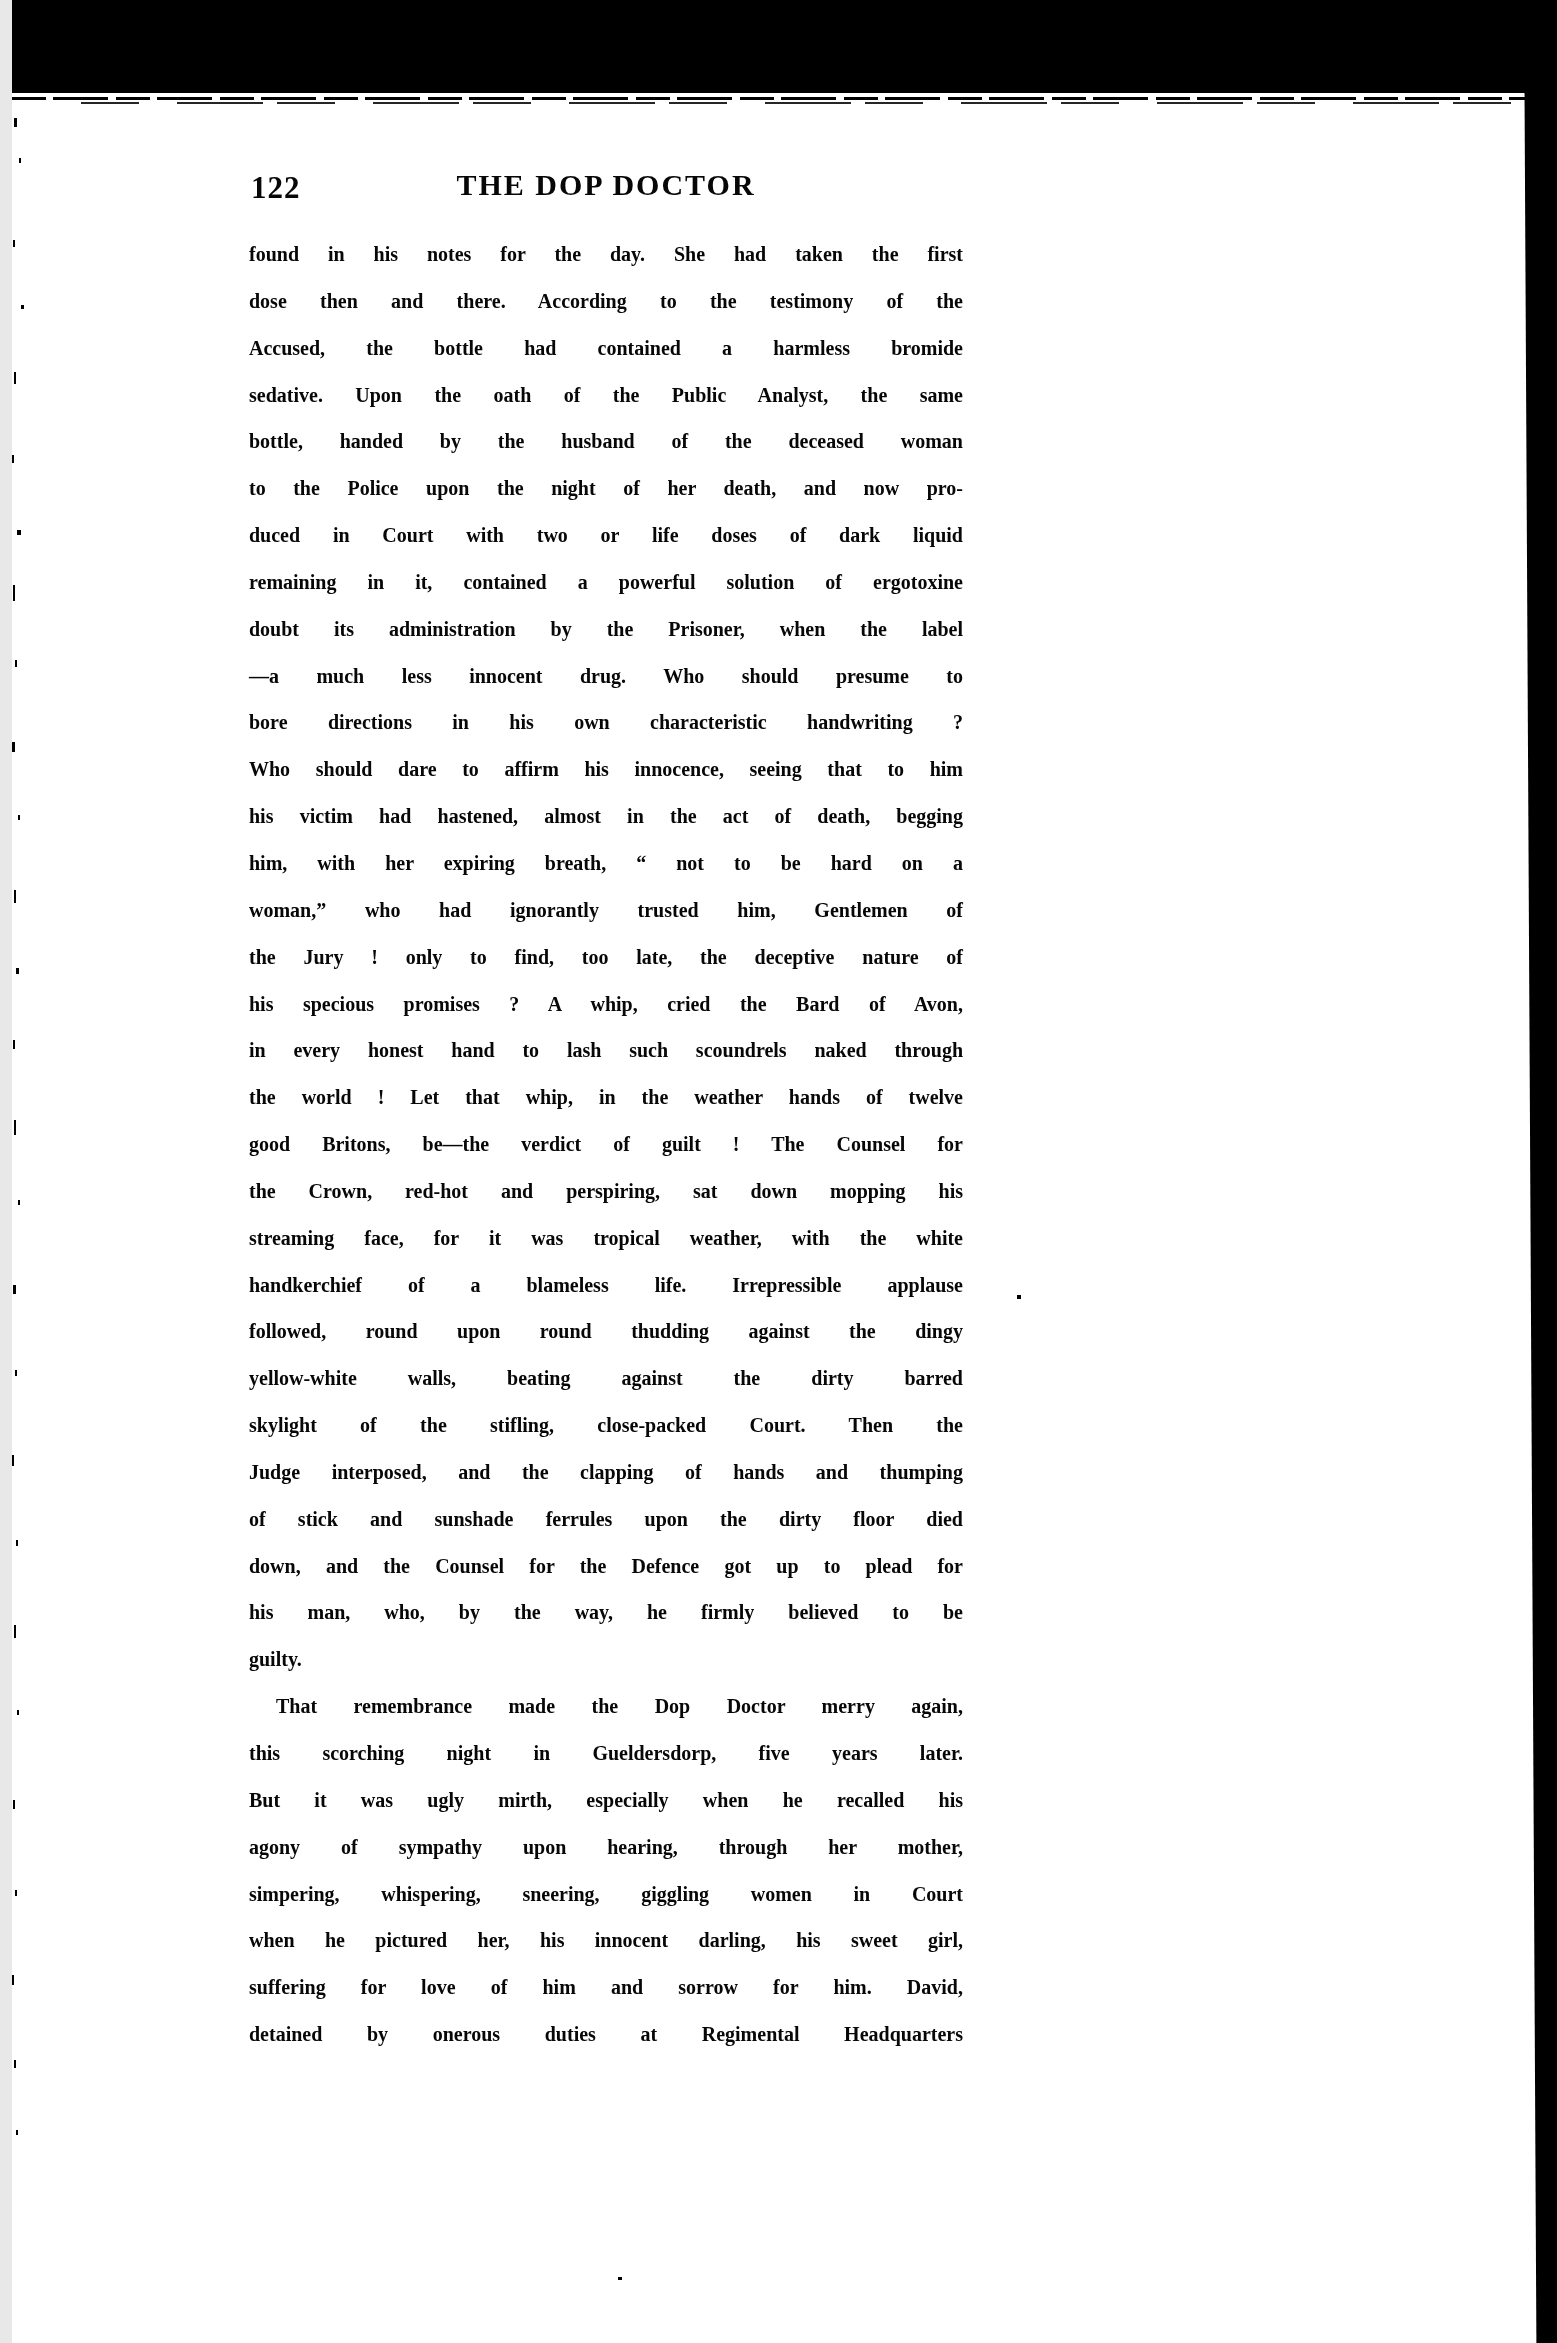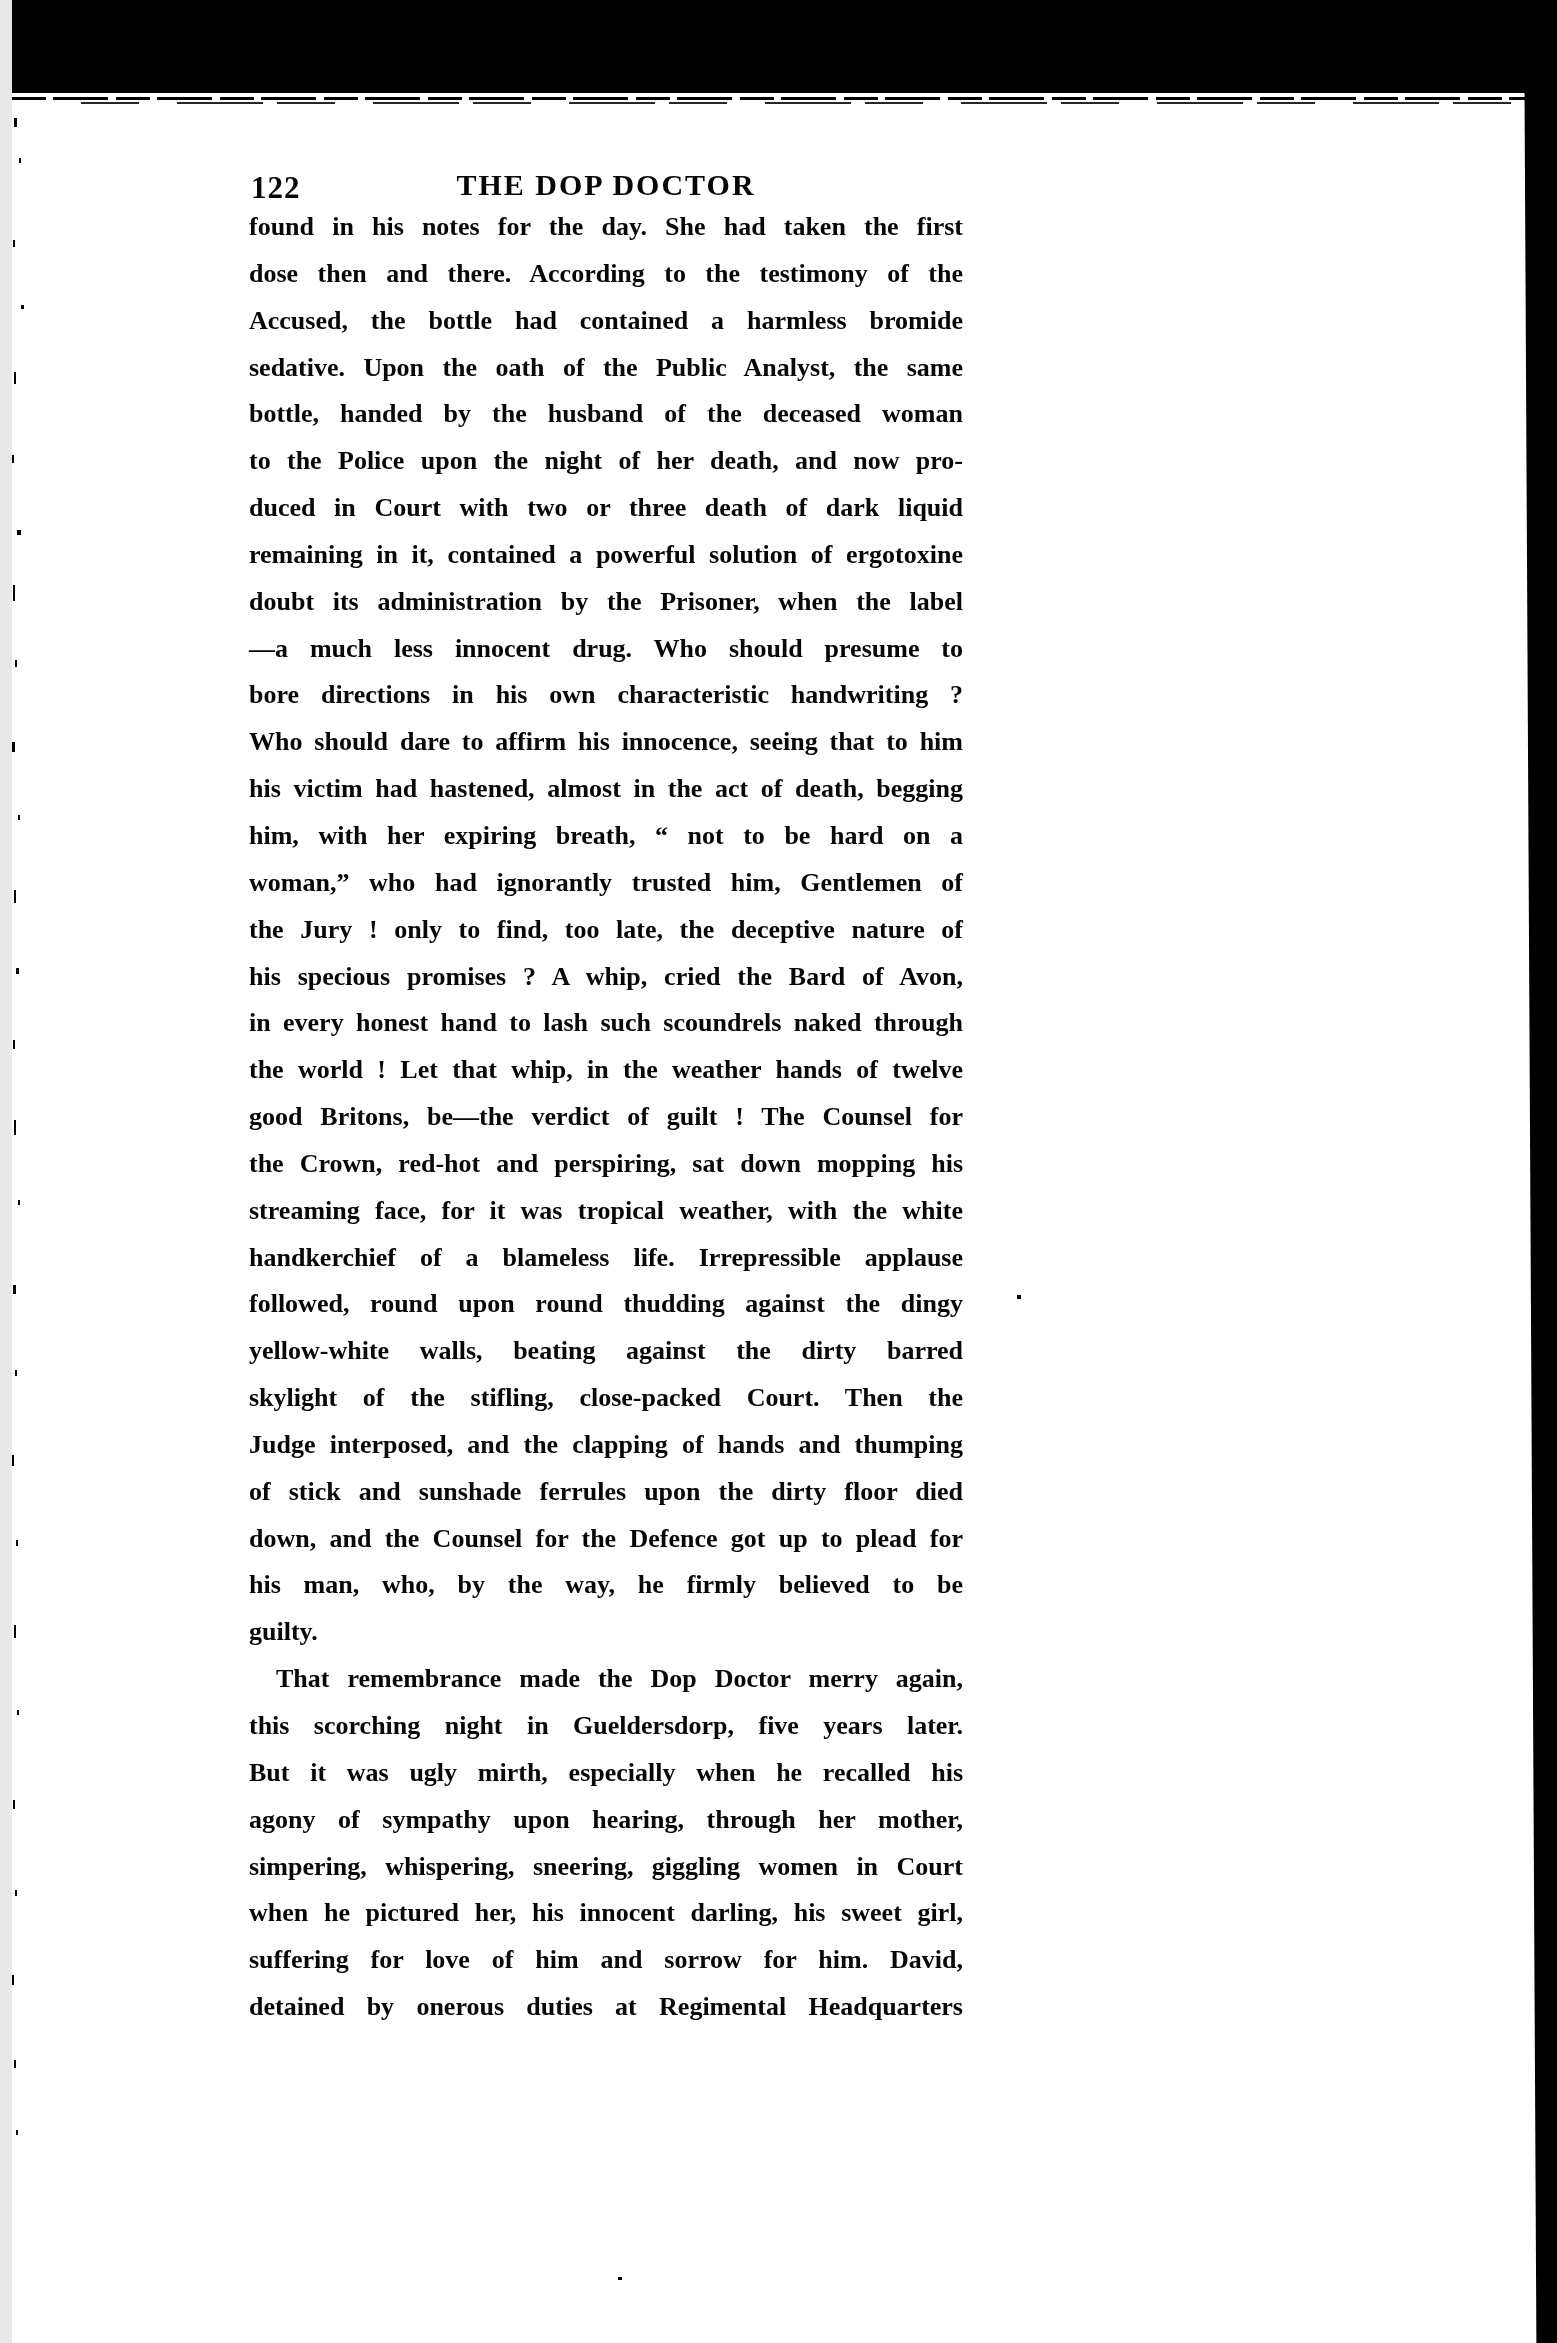--- a/index.html
+++ b/index.html
@@ -42,22 +42,22 @@
     font-size:31px; font-weight:bold; letter-spacing:1px;
   }
   .running-head {
     position:absolute; left:237px; top:168px; width:714px;
     text-align:center;
     font-size:30px; font-weight:bold; letter-spacing:2px;
     white-space:nowrap;
   }
 
   .text-block {
-    position:absolute; left:237px; top:204px; width:714px;
-    font-size:26px; font-weight:bold;
+    position:absolute; left:237px; top:231px; width:714px;
+    font-size:20px; font-weight:bold;
     line-height:46.85px;
   }
   .line { text-align:justify; text-align-last:justify; }
   .line.left-align { text-align-last:left;font-family:Liberation Serif, serif; }
   .line.indent { text-indent:27px; }
 
   .speck { position:absolute; background:#000; }
 </style>
 </head>
 <body>
@@ -73,21 +73,21 @@
   <div class="page-number">122</div>
   <div class="running-head">THE DOP DOCTOR</div>
 
   <div class="text-block">
       <div class="line">found in his notes for the day.  She had taken the first</div>
       <div class="line">dose then and there.  According to the testimony of the</div>
       <div class="line">Accused, the bottle had contained a harmless bromide</div>
       <div class="line">sedative.  Upon the oath of the Public Analyst, the same</div>
       <div class="line">bottle, handed by the husband of the deceased woman</div>
       <div class="line">to the Police upon the night of her death, and now pro-</div>
-      <div class="line">duced in Court with two or three death of dark liquid</div>
+      <div class="line">duced in Court with two or life doses of dark liquid</div>
       <div class="line">remaining in it, contained a powerful solution of ergotoxine</div>
       <div class="line">doubt its administration by the Prisoner, when the label</div>
       <div class="line">—a much less innocent drug.  Who should presume to</div>
       <div class="line">bore directions in his own characteristic handwriting ?</div>
       <div class="line">Who should dare to affirm his innocence, seeing that to him</div>
       <div class="line">his victim had hastened, almost in the act of death, begging</div>
       <div class="line">him, with her expiring breath, “ not to be hard on a</div>
       <div class="line">woman,” who had ignorantly trusted him, Gentlemen of</div>
       <div class="line">the Jury ! only to find, too late, the deceptive nature of</div>
       <div class="line">his specious promises ?  A whip, cried the Bard of Avon,</div>

